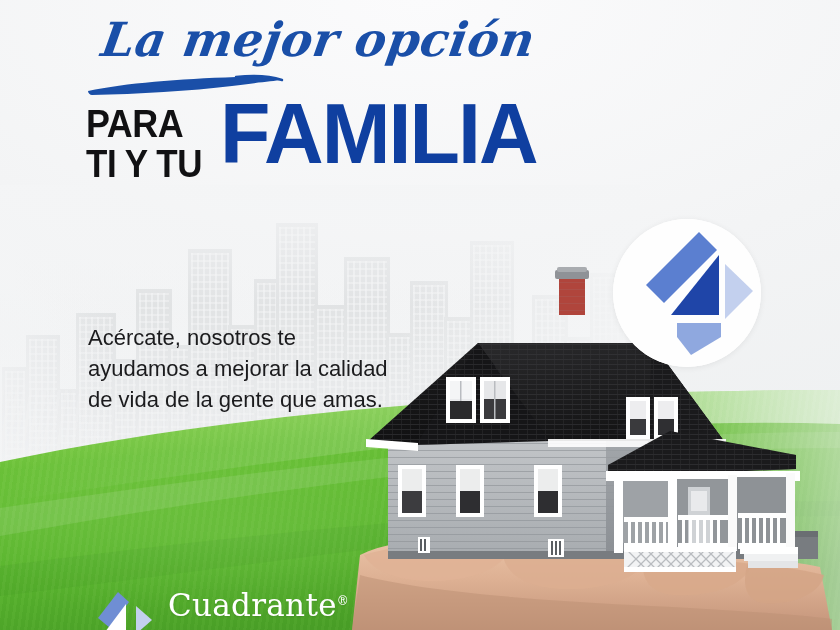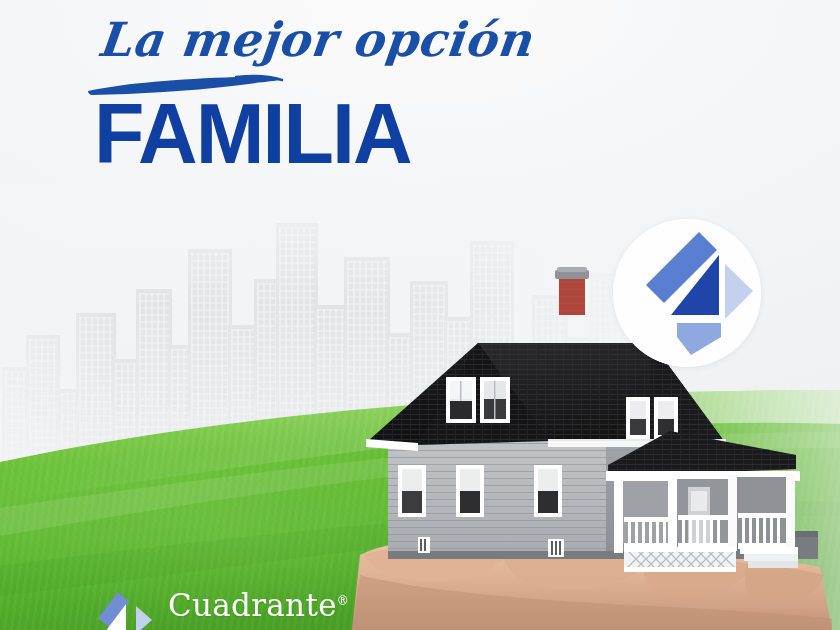--- a/index.html
+++ b/index.html
@@ -184,24 +184,29 @@
   <div class="grass-sheen"></div>
   <div class="grass-right-fade"></div>
 
   <div class="headline">
     <div class="script">La mejor opción</div>
     <svg class="swoosh" viewBox="0 0 230 26">
       <path d="M2,19 C40,11 92,7 150,5 C172,4 186,5 196,8 C186,9 168,11 146,14 C104,19 52,22 6,23 C4,23 2,21 2,19 Z" fill="#1A4FA8"></path>
       <path d="M150,5 C168,3 184,4 196,8" stroke="#1A4FA8" stroke-width="2.4" fill="none" stroke-linecap="round"></path>
     </svg>
     <div class="line2">
+      <div class="stack">
+        <div class="para">PARA</div>
+        <div class="tiytu">TI Y TU</div>
+      </div>
       <div class="familia">FAMILIA</div>
     </div>
   </div>
 
+  <p class="body-copy">Acércate, nosotros te ayudamos a mejorar la calidad de vida de la gente que amas.</p>
 
   <div class="photo">
     <svg viewBox="0 0 488 375" preserveAspectRatio="none">
       <defs>
         <linearGradient id="sid" x1="0" y1="0" x2="0" y2="1">
           <stop offset="0%" stop-color="#c3c6c9"></stop>
             <stop offset="100%" stop-color="#a9adb1"></stop>
         </linearGradient>
         <linearGradient id="sidDark" x1="0" y1="0" x2="0" y2="1">
           <stop offset="0%" stop-color="#a4a8ac"></stop>

